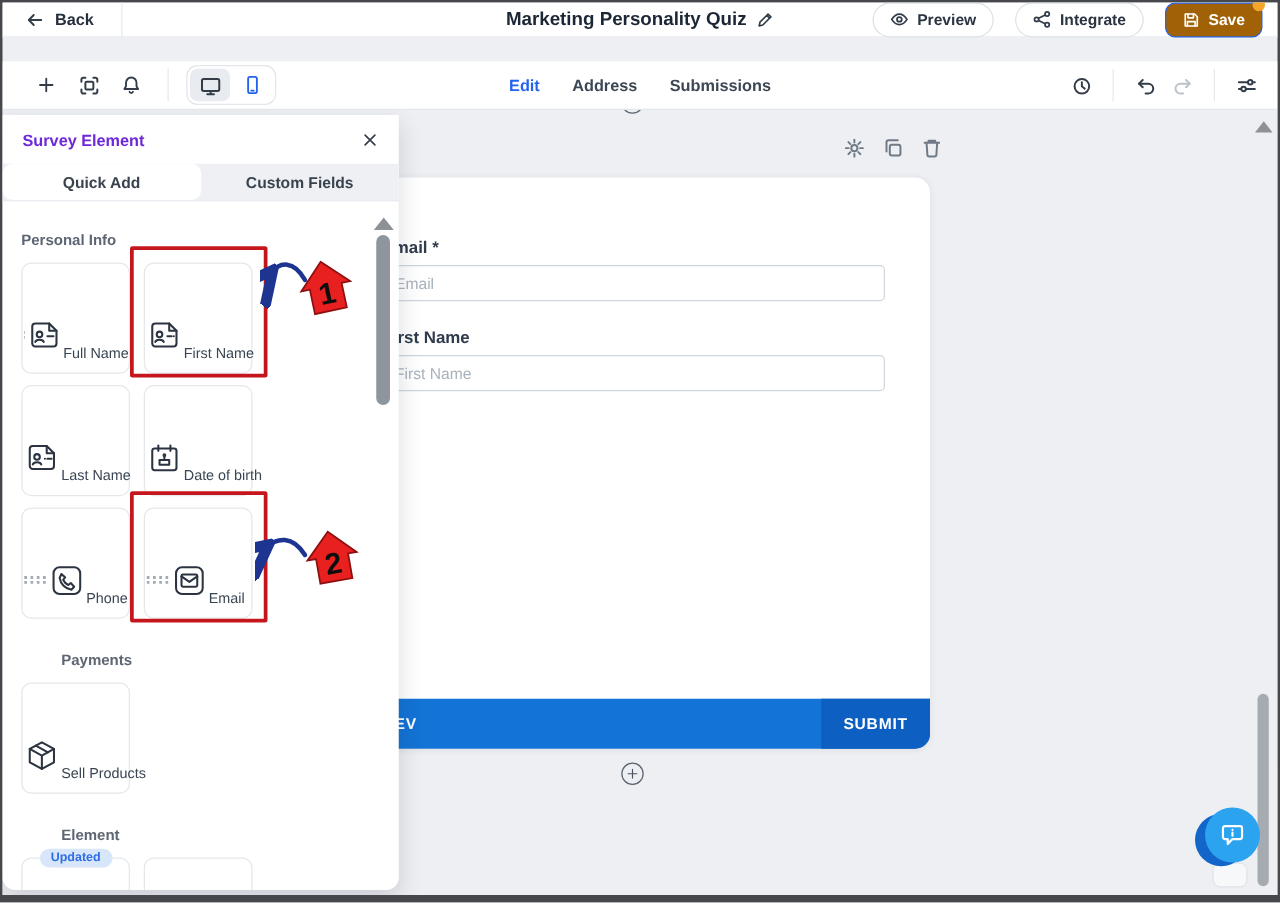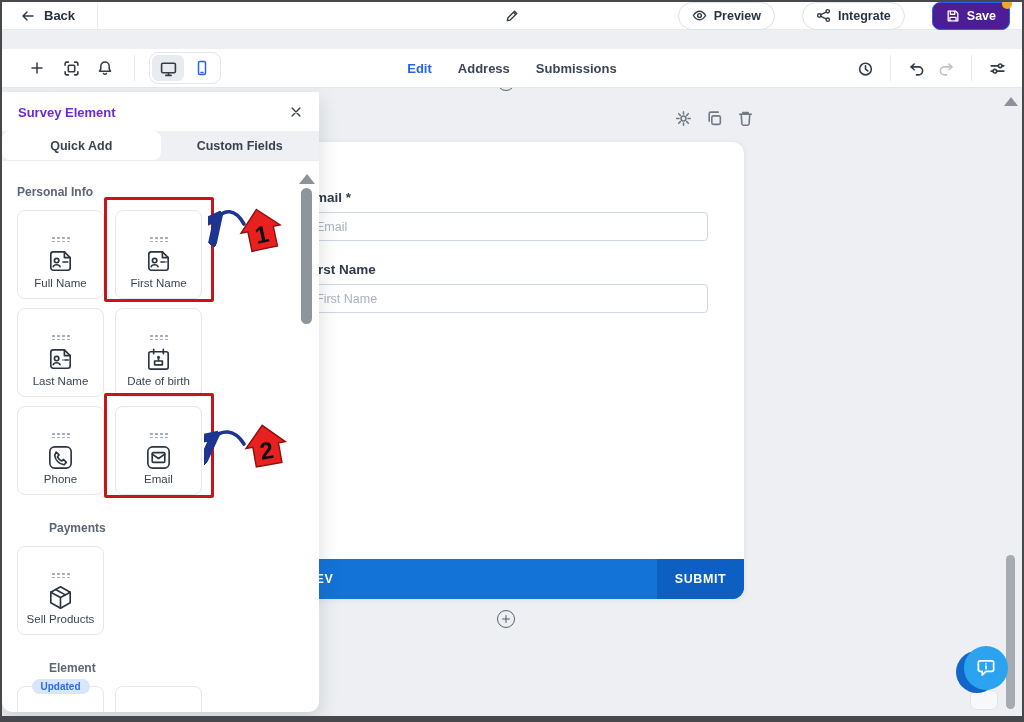--- a/index.html
+++ b/index.html
@@ -11,24 +11,24 @@
   svg.ic { fill:none; stroke:#333c49; stroke-width:1.5; stroke-linecap:round; stroke-linejoin:round; display:block; }
   svg.ic-card { fill:none; stroke:#2b3440; stroke-width:1.7; stroke-linecap:round; stroke-linejoin:round; display:block; }
 
   
   .topbar { position:absolute; left:0; top:0; right:0; height:28px; background:#fff;
             border-bottom:1px solid #e7eaee; z-index:10; display:flex; align-items:center; }
   .back { display:flex; align-items:center; gap:8px; margin-left:18px; font-size:13px; font-weight:700; color:#26303d; cursor:pointer; }
   .topbar-vdiv { width:1px; height:34px; background:#e7eaee; margin-left:22px; }
   .title-wrap { position:absolute; left:0; right:0; display:flex; justify-content:center; align-items:center; gap:8px;
                 font-size:15px; font-weight:600; color:#1c2736; pointer-events:none; }
-  .actions { margin-left:auto; display:flex; align-items:center; gap:27px; margin-right:12px; }
+  .actions { margin-left:auto; display:flex; align-items:center; gap:17px; margin-right:12px; }
   .btn { height:28px; border:1px solid #dde1e6; border-radius:15px; background:#fff; display:flex; align-items:center;
          gap:7px; padding:0 13px; font-size:12.5px; font-weight:600; color:#2b3542; cursor:pointer; }
-  .btn.primary { background:#4c1d95; border-color:#2563eb; color:#fff; border-radius:8px; position:relative;text-align:right; }
+  .btn.primary { background:#a16207; border-color:#2563eb; color:#fff; border-radius:8px; position:relative;text-align:right; }
   .notif-dot { position:absolute; top:-4px; right:-3px; width:10px; height:10px; border-radius:50%; background:#f4a62a; }
 
   
   .toolbar { position:absolute; top:47px; left:0; right:0; height:39px; background:#fff;
              border-bottom:1px solid #e4e7ea; z-index:10; display:flex; align-items:center; }
   .tbi { width:30px; height:28px; display:flex; align-items:center; justify-content:center; cursor:pointer; }
   .tb-left { display:flex; align-items:center; margin-left:20px; gap:4px; }
   .vdiv { width:1px; height:26px; background:#e6e9ec; margin:0 10px; }
   .device-toggle { display:flex; border:1px solid #e3e6ea; border-radius:9px; padding:2px; gap:2px; background:#fff; }
   .device { width:32px; height:26px; border-radius:6px; display:flex; align-items:center; justify-content:center; cursor:pointer; }
@@ -81,21 +81,21 @@
   .panel-close { width:22px; height:22px; display:flex; align-items:center; justify-content:center; cursor:pointer; }
   .panel-tabs { display:flex; height:30px; background:#eef0f3; margin-top:2px; border-bottom:1px solid #e8ebef; }
   .ptab { flex:1; display:flex; align-items:center; justify-content:center; font-size:12.5px; font-weight:700;
           color:#39434f; cursor:pointer; }
   .ptab.active { background:#fff; border-radius:8px; }
   .panel-body { padding:0 15px; }
   .sec-heading { font-size:12px; font-weight:600; color:#5d6673; margin-top:24px; line-height:14px; }
   .sec-heading.mt26 { margin-top:26px;padding-left:32px; }
   .cards { display:grid; grid-template-columns:87px 87px; column-gap:11px; row-gap:9px; margin-top:11px; }
   .el-card { height:89px; border:1px solid #e4e7eb; border-radius:8px; background:#fff; display:flex;
-             flex-direction:column; align-items:center; padding-top:25px; position:relative; cursor:pointer; }
+             flex-direction:row; align-items:center; padding-top:25px; position:relative; cursor:pointer; }
   .dots { width:20px; height:7px;
           background-image:radial-gradient(circle,#a3abb5 1.1px,transparent 1.3px); background-size:5px 4px; }
   .el-card .icon { margin-top:3px; height:34px; display:flex; align-items:center; justify-content:center; }
   .el-card .lbl { font-size:11.5px; color:#3a4553; margin-top:auto; margin-bottom:9px; white-space:nowrap; }
   .badge { position:absolute; top:-8px; left:50%; transform:translateX(-50%); background:#d7e6fb; color:#2e6de4;
            font-size:10px; font-weight:700; padding:2px 9px; border-radius:9px; z-index:2; }
   .p-scroll-up { position:absolute; left:297px; top:82px; width:0; height:0;
                  border-left:8px solid transparent; border-right:8px solid transparent; border-bottom:10px solid #8d9298; cursor:pointer; }
   .p-thumb { position:absolute; left:299px; top:96px; width:11px; height:136px; background:#8f959d; border-radius:6px; cursor:pointer; }
 
@@ -113,20 +113,21 @@
 
   <header class="topbar">
     <div class="back">
       <svg class="ic" width="16" height="16" viewBox="0 0 16 16">
           <path d="M13 8H3M7 4L3 8l4 4"></path>
         </svg>
       <span>Back</span>
     </div>
     <div class="topbar-vdiv"></div>
     <div class="title-wrap">
+      <span>Marketing Personality Quiz</span>
       <svg class="ic" width="14" height="14" viewBox="0 0 16 16">
           <path d="M10.8 2.6l2.6 2.6L6 12.6l-3.4.8.8-3.4zM9.6 3.8l2.6 2.6"></path>
         </svg>
     </div>
     <div class="actions">
       <button class="btn">
         <svg class="ic" width="15" height="15" viewBox="0 0 16 16">
             <path d="M1.5 8S4.3 3.5 8 3.5 14.5 8 14.5 8 11.7 12.5 8 12.5 1.5 8 1.5 8z"></path>
             <circle cx="8" cy="8" r="2"></circle>
           </svg>

